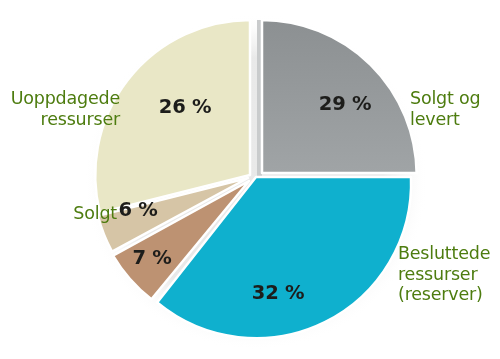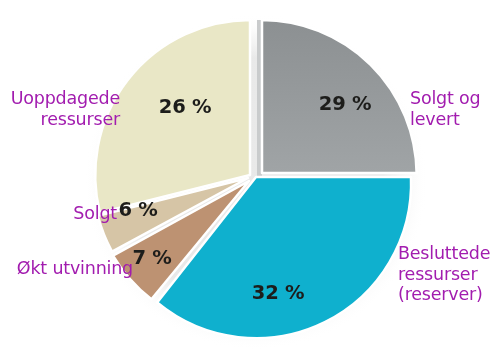--- a/index.html
+++ b/index.html
@@ -24,21 +24,21 @@
   svg.pie-svg {
     position: absolute;
     left: 0;
     top: 0;
     width: 500px;
     height: 359px;
     display: block;
   }
   .outside-label {
     position: absolute;
-    color: #a21caf;
+    color: #4d7c0f;
     font-family: "DejaVu Sans", sans-serif;
     font-size: 17.5px;
     line-height: 1.18;
     letter-spacing: -0.2px;
     white-space: pre-line;
   }
   .lbl-uoppdagede {
     left: 2px;
     top: 88px;
     width: 118px;
@@ -118,21 +118,20 @@
     <text class="slice-value" x="138" y="216" text-anchor="middle">6 %</text>
 
     <text class="slice-value" x="152" y="264" text-anchor="middle">7 %</text>
   </svg>
 
   <div class="outside-label lbl-uoppdagede">Uoppdagede
 ressurser</div>
 
   <div class="outside-label lbl-funn">Solgt</div>
 
-  <div class="outside-label lbl-okt">Økt utvinning</div>
 
   <div class="outside-label lbl-solgt">Solgt og
 levert</div>
 
   <div class="outside-label lbl-besluttede">Besluttede
 ressurser
 (reserver)</div>
 
 </div>
 

